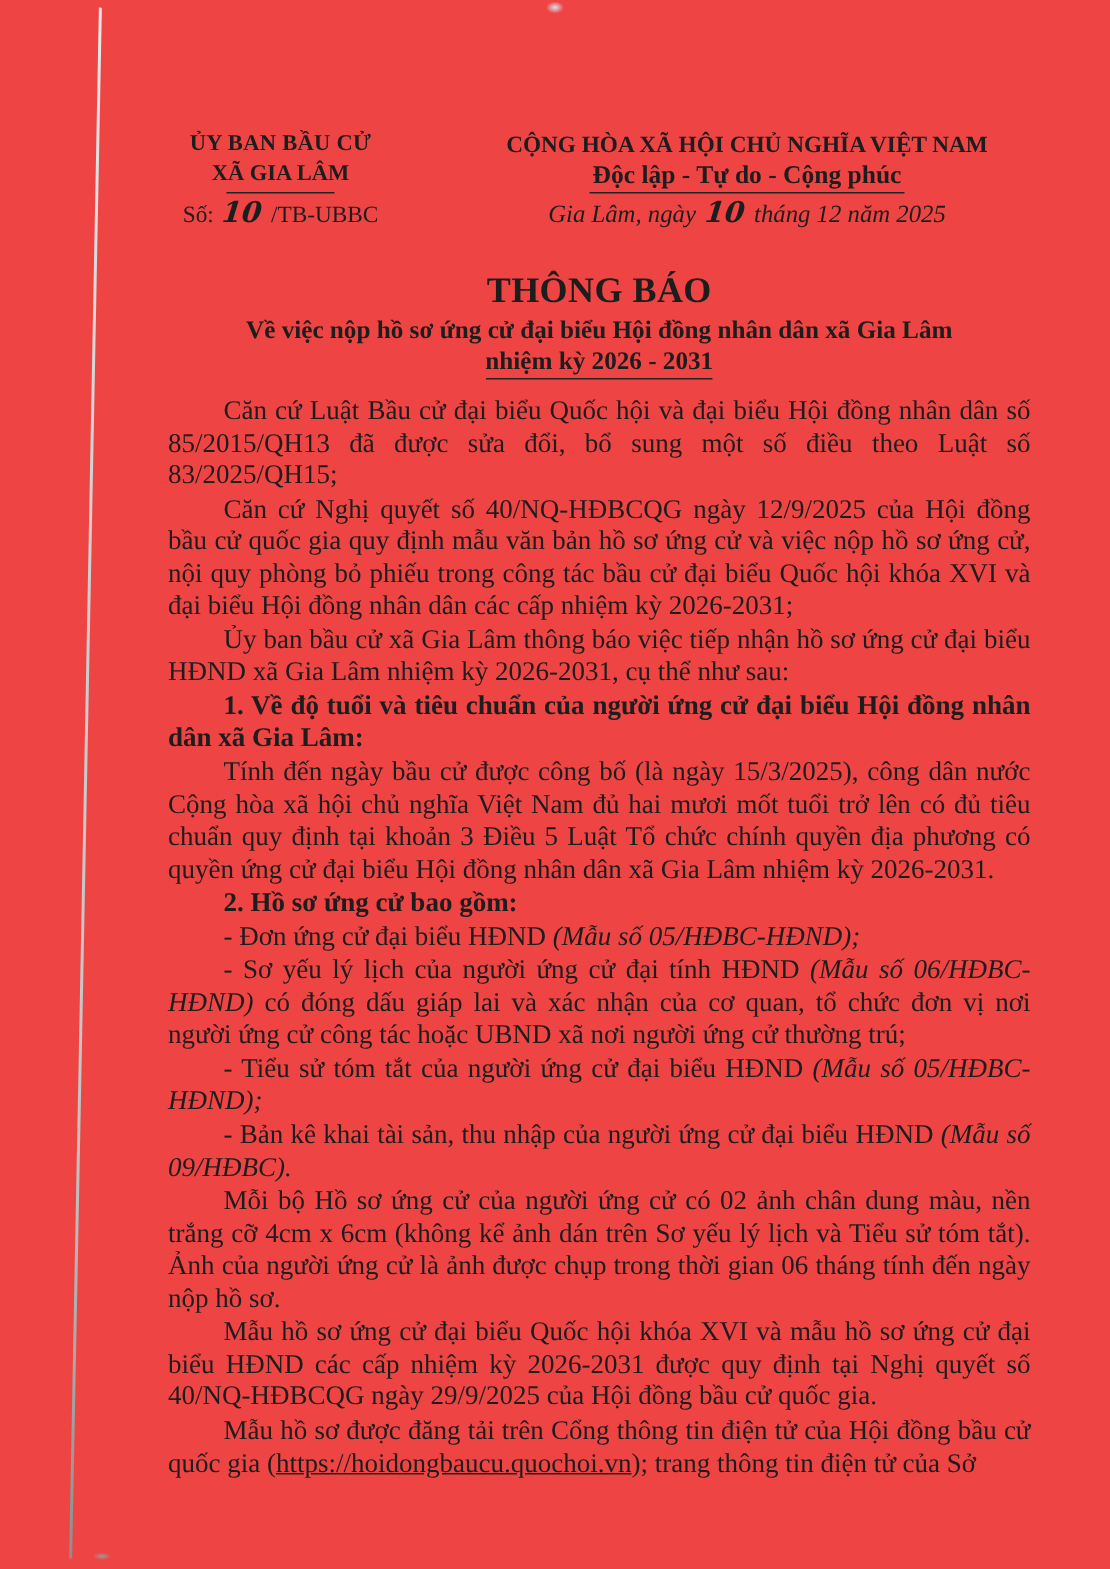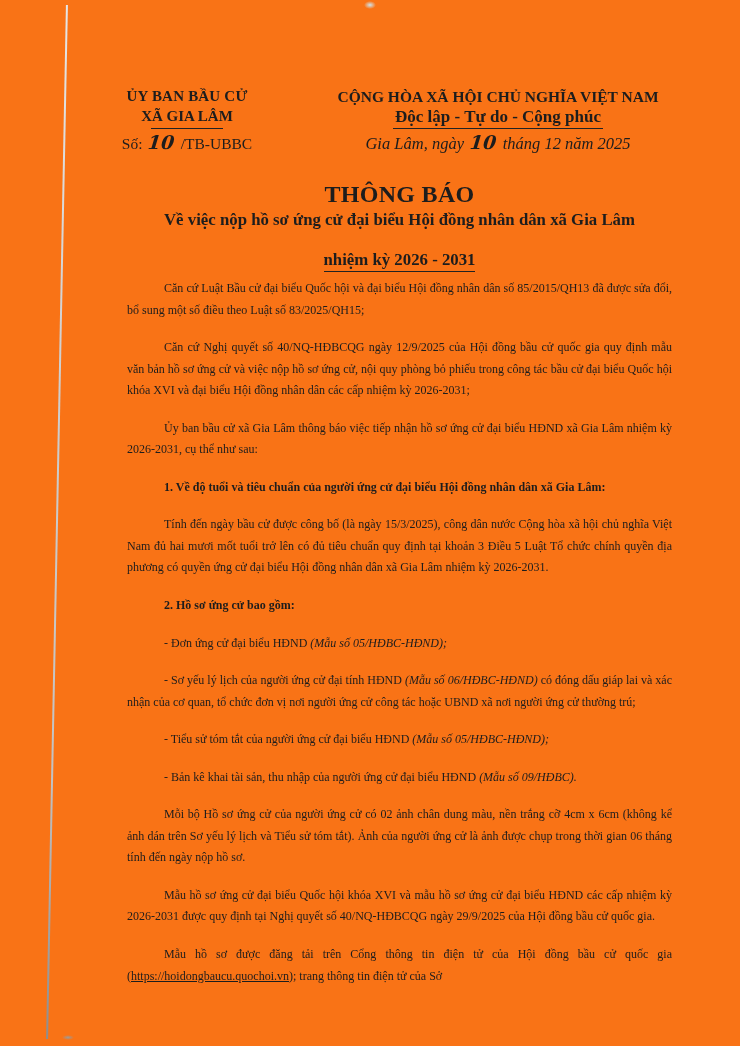--- a/index.html
+++ b/index.html
@@ -1,21 +1,21 @@
 <!DOCTYPE html>
 <html><head>
 <meta charset="utf-8">
 <style>
   html,body{margin:0;padding:0;}
   body{
     width:740px;height:1046px;position:relative;overflow:hidden;
     background:#fefefe;color:#1d1d1d;
     font-family:"Liberation Serif","DejaVu Serif",serif;
   }
-  .page{position:absolute;inset:0;background:#f97316;}
+  .page{position:absolute;inset:0;background:#ef4444;}
   
   .scan-line{
     position:absolute;left:56px;top:5px;width:1.6px;height:1034px;
     background:linear-gradient(180deg,#e6e6e6 0%,#cfcfcf 35%,#c2c2c2 75%,#8d8d8d 100%);
     transform:rotate(1.1deg);transform-origin:center;
   }
   .scan-blob{
     position:absolute;left:62px;top:1035px;width:12px;height:5px;border-radius:50%;
     background:radial-gradient(closest-side,#9a9a9a,rgba(255,255,255,0));
   }
@@ -37,28 +37,28 @@
   .hdr-right .country{font-weight:bold;font-size:15.5px;white-space:nowrap;}
   .hdr-right .motto{
     display:inline-block;font-weight:bold;font-size:17px;border-bottom:1.6px solid #222;
     padding:0 2px 1px;margin-top:1px;white-space:nowrap;
   }
   .hdr-right .dateline{font-style:italic;font-size:16.5px;margin-top:4px;white-space:nowrap;}
   
   .title{position:absolute;left:111px;top:181px;width:577px;text-align:center;}
   .title .t1{font-weight:bold;font-size:24px;letter-spacing:.3px;}
   .title .t2{font-weight:bold;font-size:16.8px;margin-top:2px;}
-  .title .t3{margin-top:20px;}
+  .title .t3{margin-top:1px;}
   .title .t3 span{
     display:inline-block;font-weight:bold;font-size:16.8px;
     border-bottom:1.5px solid #222;padding-bottom:1px;
   }
   
   .docbody{position:absolute;left:111px;top:262px;width:577px;}
-  .docbody p{margin:16px;text-indent:37px;text-align:justify;font-size:12px;line-height:21.55px;}
+  .docbody p{margin:1px;text-indent:37px;text-align:justify;font-size:18px;line-height:21.55px;}
   .docbody p.bold{font-weight:bold;}
   .i{font-style:italic;}
   .u{text-decoration:underline;}
 </style>
 </head>
 <body>
 
 <div class="page">
 
   <div class="scan-line"></div>

